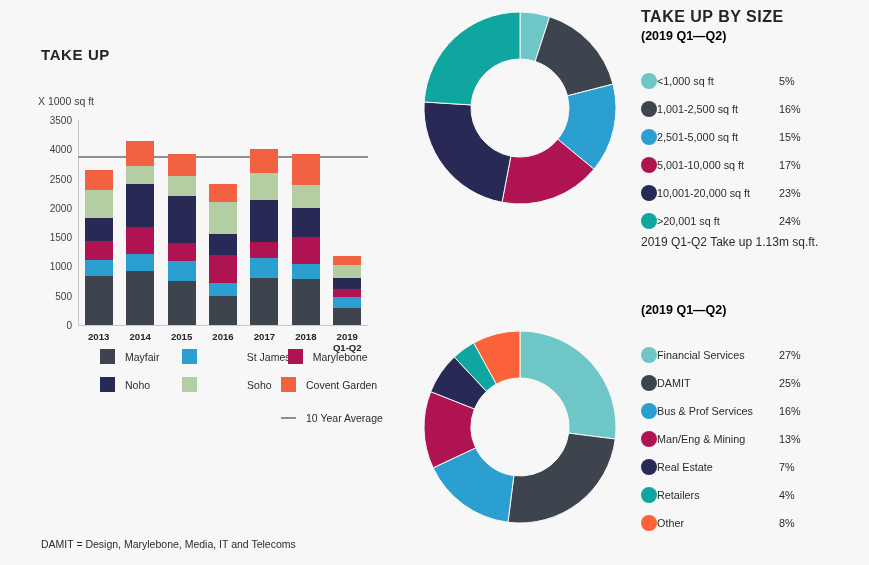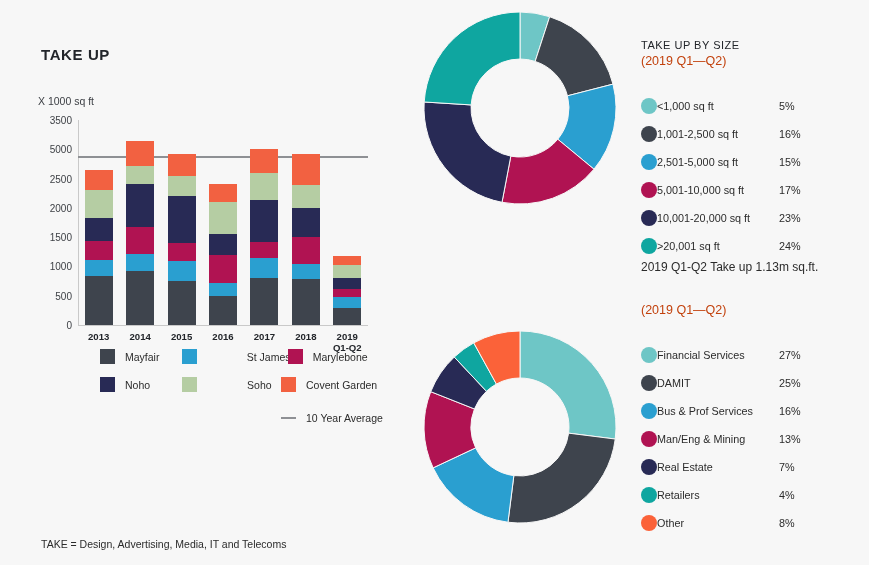--- a/index.html
+++ b/index.html
@@ -73,25 +73,25 @@
   #donut-size { left: 420px; top: 3px; width: 200px; height: 210px; }
   #donut-occ  { left: 420px; top: 322px; width: 200px; height: 210px; }
   .donut-svg { display: block; width: 100%; height: 100%; }
 
   
   .right-panel { position: absolute; left: 641px; width: 228px; }
   #panel-size { top: 8px; }
   #panel-occ  { top: 300px; }
 
   .panel-title {
-    font-size: 11px; font-weight: normal; letter-spacing: .5px;
-    color: #22252a; white-space: nowrap; margin-top: 31px;
+    font-size: 16px; font-weight: bold; letter-spacing: .5px;
+    color: #22252a; white-space: nowrap;
   }
   .panel-subtitle {
-    font-size: 12.5px; color: #c2410c; margin-top: 3px;
+    font-size: 12.5px; color: #000000; margin-top: 3px; font-weight: bold;
   }
   .legend-list { margin-top: 24px; }
   .lg-row { display: flex; align-items: center; height: 28px; }
   .lg-dot { width: 16px; height: 16px; border-radius: 50%; flex: 0 0 16px; }
   .lg-label { font-size: 10.8px; color: #2b2b2b; width: 122px; white-space: nowrap; }
   .lg-value { font-size: 10.8px; color: #2b2b2b; }
   #size-footnote { margin-top: 0; font-size: 12px; color: #2b2b2b; white-space: nowrap; }
 </style>
 </head>
 <body>
@@ -104,21 +104,21 @@
   <div id="barchart">
     <div id="y-axis-line"></div>
     <div id="x-axis-line"></div>
     <div id="y-ticks">
         <div class="y-tick-label" style="top: 210px;">0</div>
         <div class="y-tick-label" style="top: 180.714px;">500</div>
         <div class="y-tick-label" style="top: 151.429px;">1000</div>
         <div class="y-tick-label" style="top: 122.143px;">1500</div>
         <div class="y-tick-label" style="top: 92.8571px;">2000</div>
         <div class="y-tick-label" style="top: 63.5714px;">2500</div>
-        <div class="y-tick-label" style="top: 34.2857px;">5000</div>
+        <div class="y-tick-label" style="top: 34.2857px;">4000</div>
         <div class="y-tick-label" style="top: 5px;">3500</div>
       </div>
     <div id="avg-line" style="top: 41.3143px; background: rgb(142, 144, 148);"></div>
     <div id="bars">
         <div class="bar-stack" style="left: 46.7143px; bottom: 30px;">
           <div class="bar-seg" style="height: 19.9143px; background: rgb(242, 97, 65);"></div>
           <div class="bar-seg" style="height: 28.1143px; background: rgb(181, 205, 163);"></div>
           <div class="bar-seg" style="height: 22.8429px; background: rgb(40, 42, 85);"></div>
           <div class="bar-seg" style="height: 18.7429px; background: rgb(176, 19, 82);"></div>
           <div class="bar-seg" style="height: 16.4px; background: rgb(42, 159, 208);"></div>
@@ -227,21 +227,21 @@
           <span class="blg-swatch" style="background: rgb(242, 97, 65);"></span>
           <span class="blg-label">Covent Garden</span>
         </div>
       </div>
       <div id="avg-legend-row">
         <span class="blg-line" style="background: rgb(142, 144, 148);"></span>
         <span class="blg-label">10 Year Average</span>
       </div>
     </div>
 
-  <div id="footnote-damit">TAKE = Design, Advertising, Media, IT and Telecoms</div>
+  <div id="footnote-damit">DAMIT = Design, Marylebone, Media, IT and Telecoms</div>
 </div>
 
 <div class="donut-wrap" id="donut-size">
     <svg viewBox="0 0 200 200" class="donut-svg">
       <path d="M 100 4 A 96 96 0 0 1 129.66563145999496 8.698574435665265 L 115.14183272437242 53.39823070153748 A 49 49 0 0 0 100 51 Z" fill="#6ec6c6" stroke="#f7f7f7" stroke-width="1"></path>
       <path d="M 129.66563145999496 8.698574435665265 A 96 96 0 0 1 192.98398346834858 76.12577083217394 L 147.46057489530293 87.81419552892211 A 49 49 0 0 0 115.14183272437242 53.39823070153748 Z" fill="#3e444d" stroke="#f7f7f7" stroke-width="1"></path>
       <path d="M 192.98398346834858 76.12577083217394 A 96 96 0 0 1 173.96927130647578 161.1927030158742 L 137.75514889601368 131.2337754976858 A 49 49 0 0 0 147.46057489530293 87.81419552892211 Z" fill="#2a9fd0" stroke="#f7f7f7" stroke-width="1"></path>
       <path d="M 173.96927130647578 161.1927030158742 A 96 96 0 0 1 82.01139379977042 194.2995760699541 L 90.81831558529949 148.13207528570575 A 49 49 0 0 0 137.75514889601368 131.2337754976858 Z" fill="#b01352" stroke="#f7f7f7" stroke-width="1"></path>
       <path d="M 82.01139379977042 194.2995760699541 A 96 96 0 0 1 4.1894340708859374 93.97211012518592 L 51.0966903070147 96.92326454306365 A 49 49 0 0 0 90.81831558529949 148.13207528570575 Z" fill="#282a55" stroke="#f7f7f7" stroke-width="1"></path>
       <path d="M 4.1894340708859374 93.97211012518592 A 96 96 0 0 1 99.99999999999999 4 L 99.99999999999999 51 A 49 49 0 0 0 51.0966903070147 96.92326454306365 Z" fill="#0fa6a0" stroke="#f7f7f7" stroke-width="1"></path>

